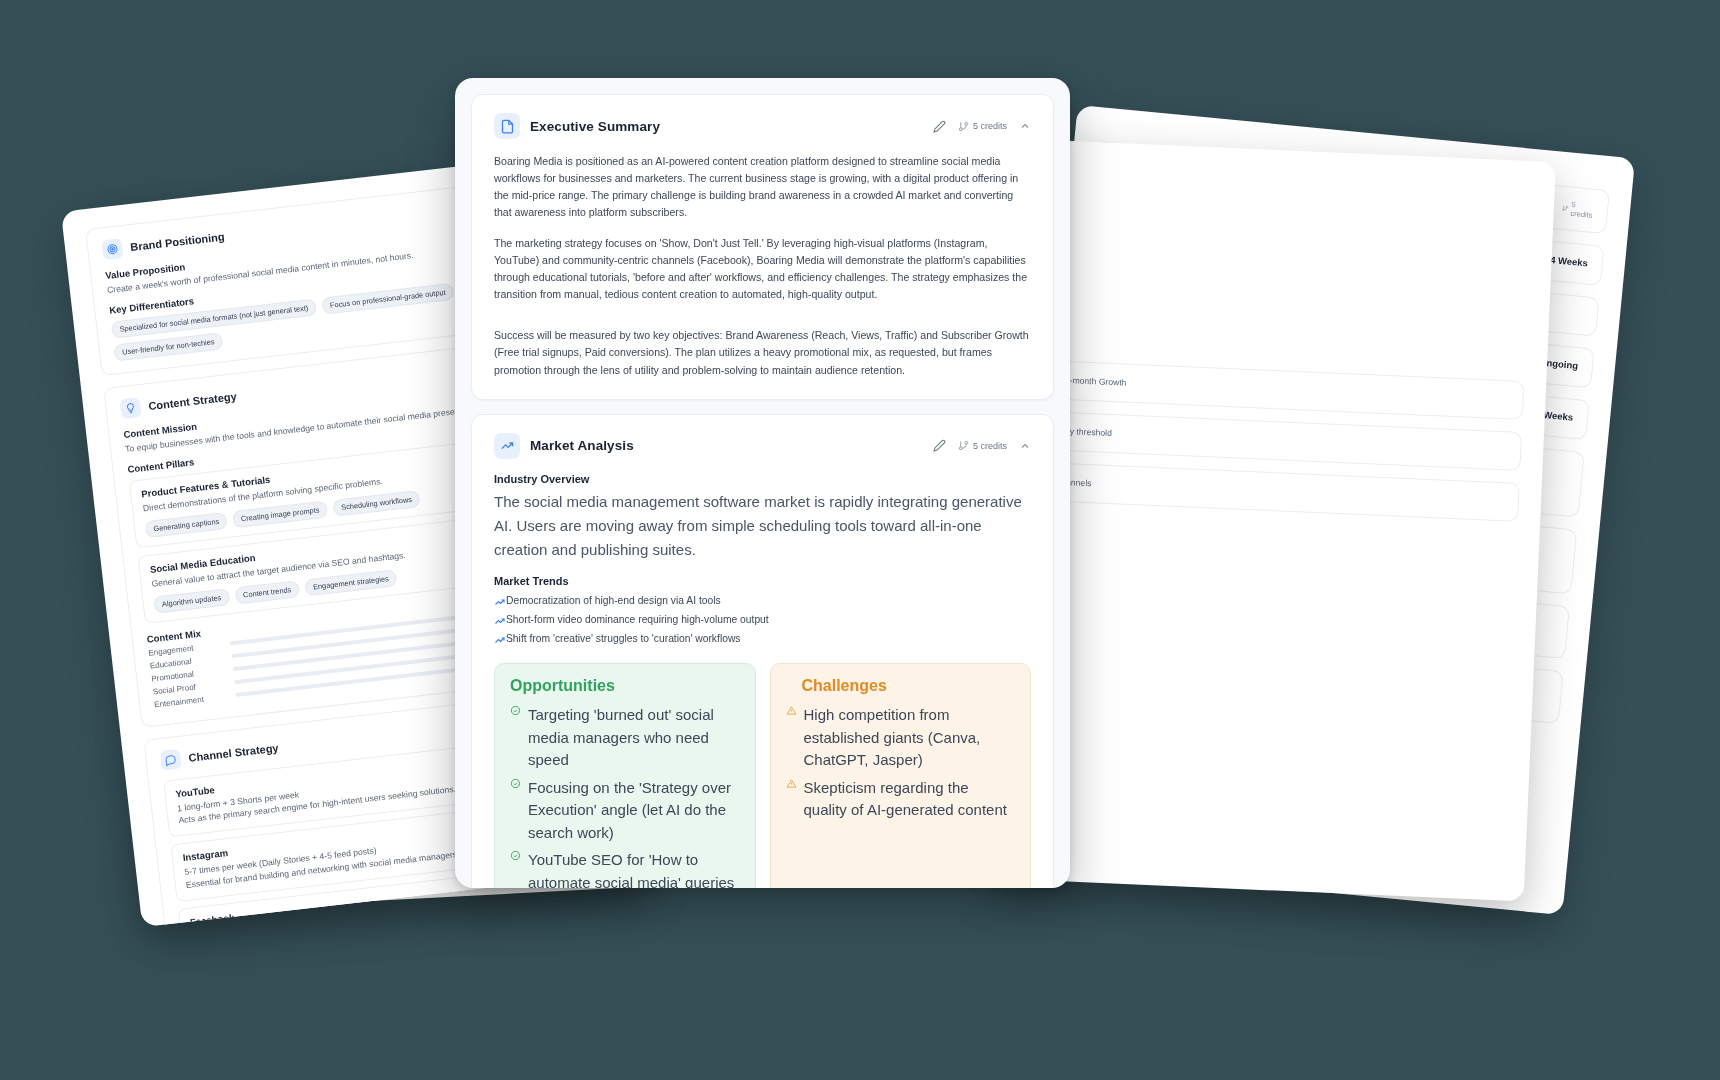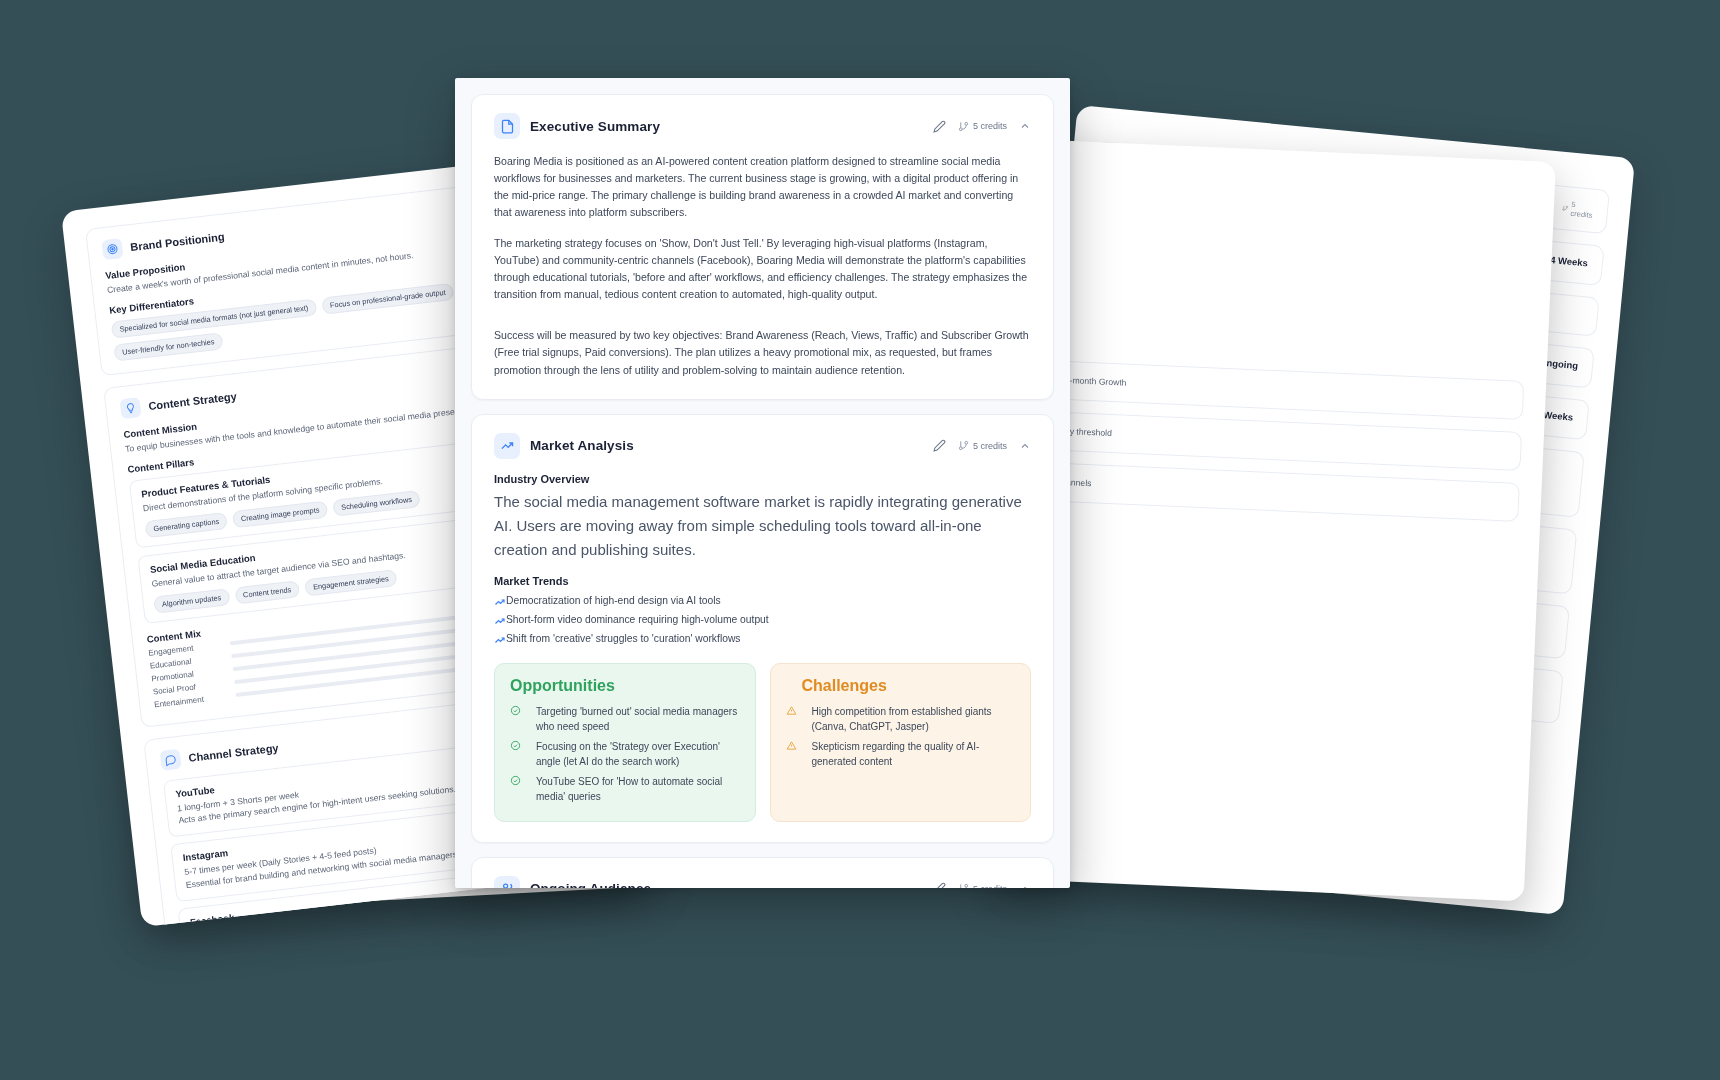--- a/index.html
+++ b/index.html
@@ -8,21 +8,21 @@
     background: #354f57;
     font-family: "Liberation Sans", sans-serif;
     overflow: hidden;
   }
   .stage { position: relative; width: 1720px; height: 1080px; }
 
   
   .doc {
     position: absolute;
     background: #ffffff;
-    border-radius: 2px;
+    border-radius: 18px;
     box-shadow: 0 18px 50px rgba(0,0,0,.28), 0 2px 8px rgba(0,0,0,.15);
     overflow: hidden;
   }
   .panel {
     background: #ffffff;
     border: 1px solid #e9edf3;
     border-radius: 12px;
     margin: 0 0 14px 0;
     padding: 18px 22px 20px 22px;
     box-shadow: 0 1px 2px rgba(16,24,40,.04);
@@ -73,22 +73,22 @@
   .trend .ti svg { width: 12px; height: 12px; display: block; }
 
   .oc-grid { display: grid; grid-template-columns: 1fr 1fr; gap: 14px; margin-top: 14px; }
   .oc-box { border-radius: 10px; padding: 13px 15px 14px 15px; }
   .oc-box.opp { background: #eaf7ef; border: 1px solid #d6ecdf; }
   .oc-box.cha { background: #fdf4e7; border: 1px solid #f4e4cb; }
   .oc-title { font-size: 16px; font-weight: bold; margin-bottom: 7px; }
   .oc-box.opp .oc-title { color: #2fa35e; }
   .oc-box.cha .oc-title { color: #e08b23; padding-left: 16px; }
   .oc-item {
-    display: flex; align-items: flex-start; gap: 15px;
-    font-size: 10px; line-height: 1.5; color: #3c4759; padding: 2.5px 0;
+    display: flex; align-items: flex-start; gap: 7px;
+    font-size: 15px; line-height: 1.5; color: #3c4759; padding: 2.5px 0;
   }
   .oc-item .oi { flex: 0 0 auto; margin-top: 1px; }
   .oc-item .oi svg { width: 11px; height: 11px; display: block; }
   .oc-box.opp .oi { color: #2fa35e; }
   .oc-box.cha .oi { color: #e8a33d; }
 
   .persona-grid { display: grid; grid-template-columns: 1fr 1fr; gap: 14px; }
   .persona {
     border: 1px solid #e9edf3; border-radius: 10px;
     background: #fbfcfe; padding: 15px 17px 16px 17px;

